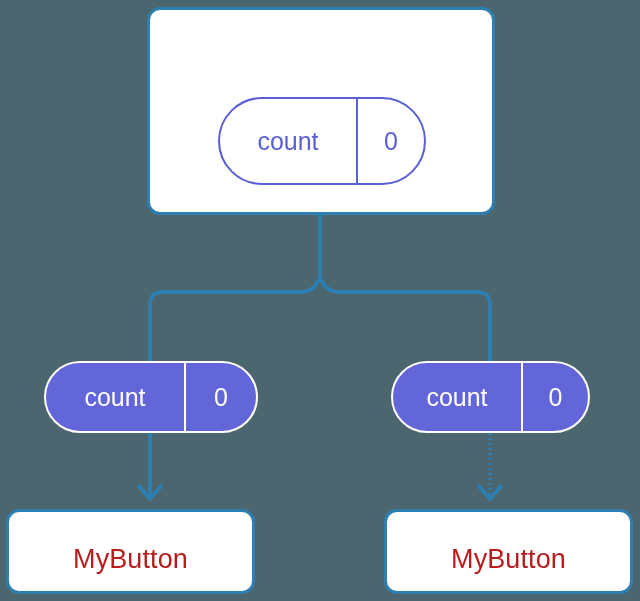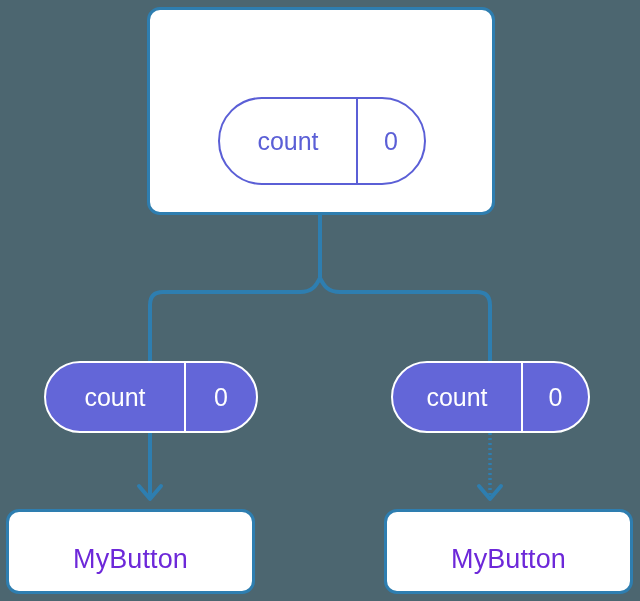--- a/index.html
+++ b/index.html
@@ -61,21 +61,21 @@
     letter-spacing: 0.1px;
   }
 
   .leaf-box {
     width: 249px;
     height: 85px;
   }
   #leaf-box-left  { left: 6px;   top: 509px; }
   #leaf-box-right { left: 384px; top: 509px; }
   .leaf-label {
-    color: #6d28d9;
+    color: #b91c1c;
     font-size: 27px;
     line-height: 1;
     letter-spacing: 0.1px;
     margin-top: 16px;
   }
 
   
   .state-pill {
     position: absolute;
     box-sizing: border-box;

